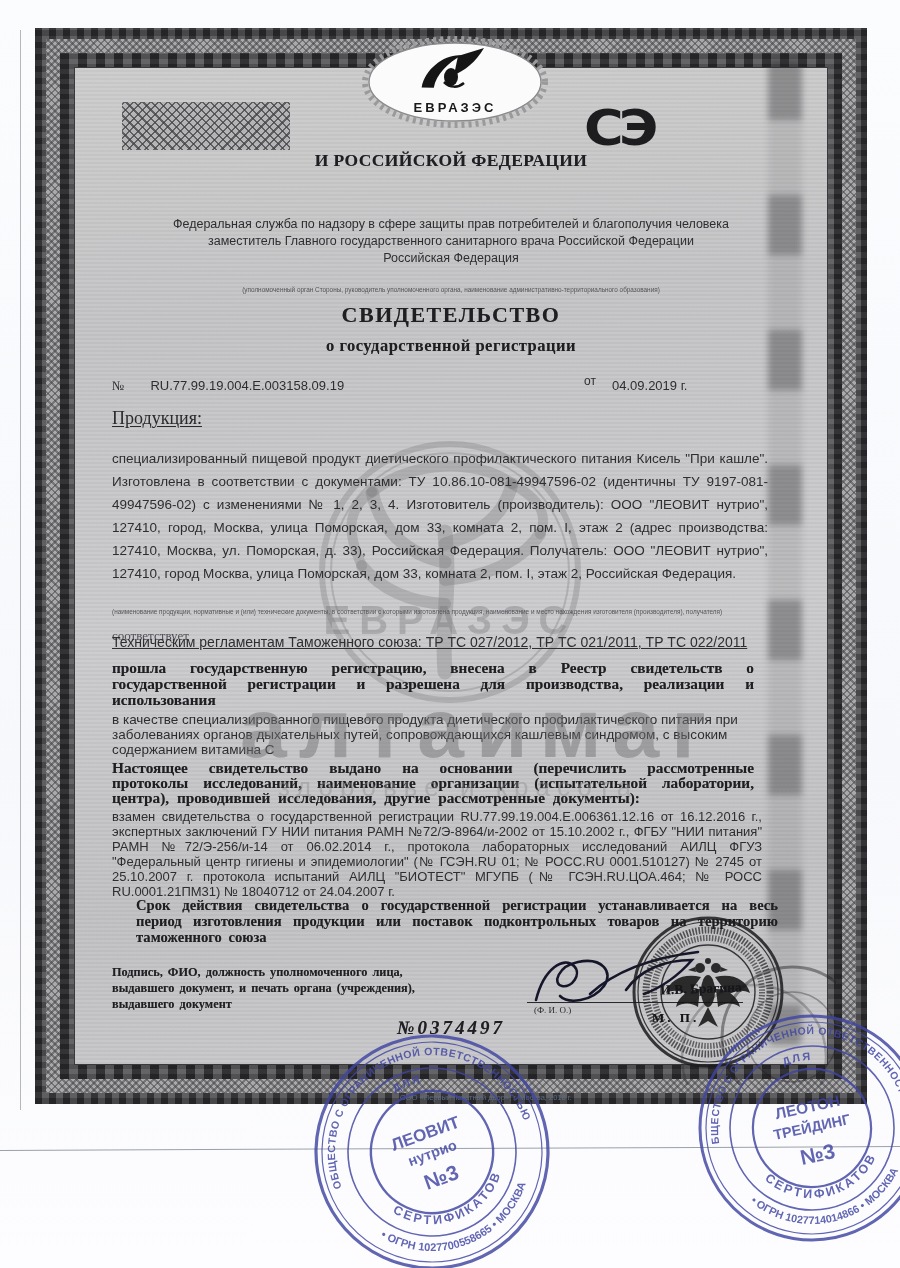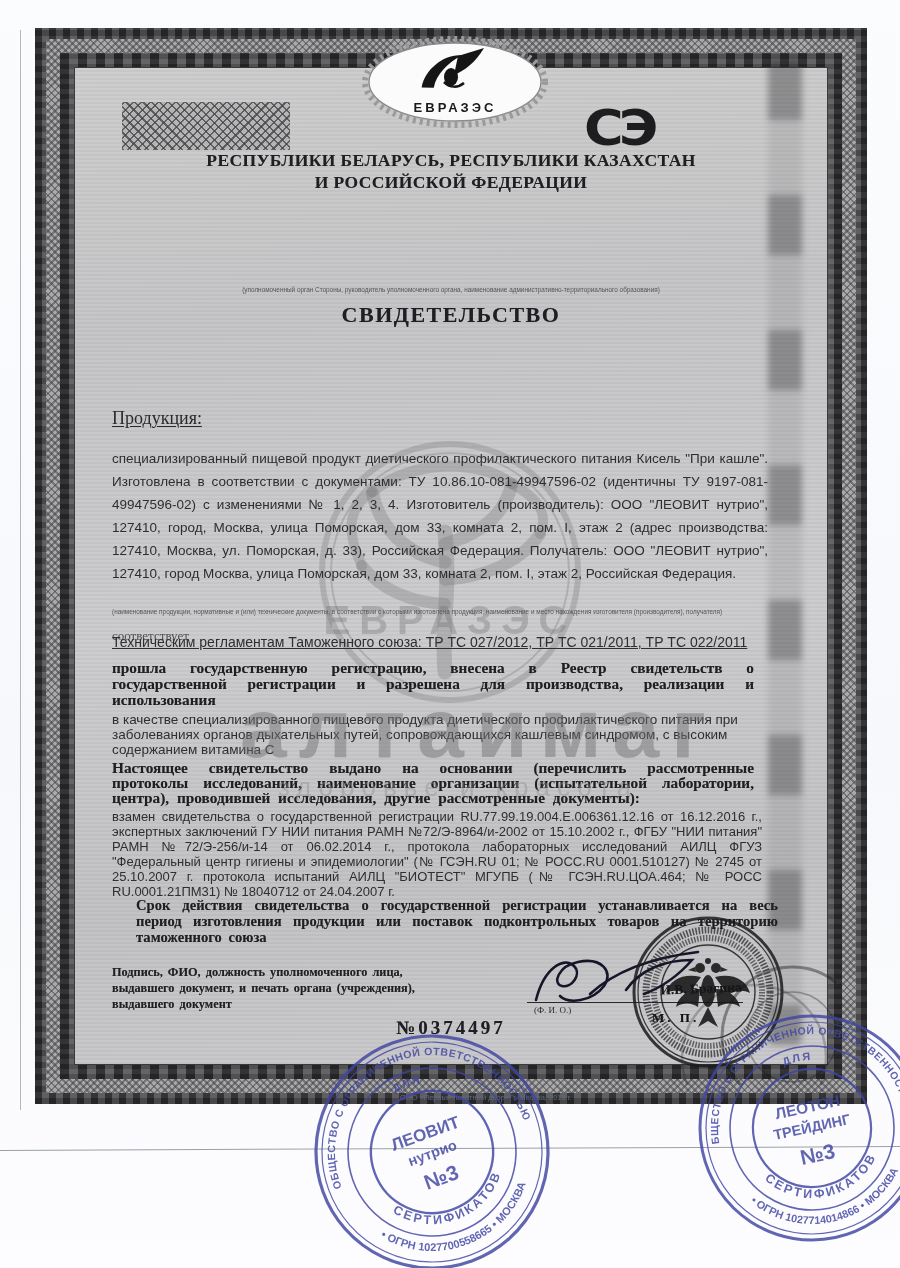--- a/index.html
+++ b/index.html
@@ -50,21 +50,21 @@
   #prod-label{left:112px;top:408px;font-size:18px;text-decoration:underline;text-underline-offset:2px;z-index:3;}
   #prod-text{left:112px;top:423px;width:656px;font-size:13.5px;line-height:23px;text-align:justify;z-index:3;margin-top:24px;}
   #compl-pre{left:112px;top:628px;font-size:13px;color:#4e4e54;z-index:3;}
   #compl-text{left:112px;top:634px;width:680px;font-size:14px;z-index:3;text-decoration:underline;}
   #reg-pre{left:112px;top:660px;width:642px;font-size:15.3px;line-height:16px;text-align:justify;word-spacing:5px;z-index:3;}
   #reg-typed{left:112px;top:712px;width:656px;font-size:13.5px;line-height:15px;z-index:3;}
   #basis-pre{left:112px;top:760px;width:642px;font-size:15.3px;line-height:15px;text-align:justify;word-spacing:4px;z-index:3;}
   #basis-typed{left:112px;top:809px;width:650px;font-size:13px;line-height:15px;text-align:justify;z-index:3;}
   #validity{left:112px;top:898px;width:642px;font-size:14.6px;line-height:15.8px;text-align:justify;word-spacing:3px;z-index:3;margin-left:24px;}
   #sig-caption{left:112px;top:964px;width:340px;font-size:12.3px;line-height:16px;word-spacing:2px;z-index:3;}
-  #blank-no{left:256px;top:1017px;width:390px;font-size:19px;letter-spacing:3px;text-align:center;z-index:3;}
+  #blank-no{left:256px;top:1017px;width:390px;font-size:19px;letter-spacing:3px;text-align:center;z-index:3;font-style:italic;}
   
   #wmcircle{left:305px;top:427px;z-index:2;}
   #wm-big{left:240px;top:680px;width:640px;font-size:84px;font-weight:bold;letter-spacing:12px;color:rgba(112,112,114,.48);z-index:6;}
   #wm-small{left:278px;top:772px;font-size:26px;letter-spacing:7px;color:rgba(140,140,144,.42);z-index:6;}
   #imprint{left:400px;top:1093px;width:360px;font-size:7.5px;color:#5d6b85;filter:blur(.3px);z-index:5;}
   
   #sig-svg{left:528px;top:948px;z-index:7;}
   #sig-line{left:527px;top:1002px;width:216px;border-top:1.2px solid #2a2a2e;z-index:7;}
   #fio{left:534px;top:1005px;font-size:9px;color:#2c2c30;z-index:7;filter:blur(.3px);}
   #eagle-svg{left:596px;top:905px;z-index:7;}
@@ -98,27 +98,37 @@
     <path d="M60,48 C66,30 88,18 104,22 C90,27 76,37 72,50 Z" fill="#151515" transform="rotate(-8 85 38)"></path>
     <path d="M98,20 L124,12 C116,26 104,35 94,39 Z" fill="#151515"></path>
     <ellipse cx="91" cy="41" rx="7" ry="9" fill="#151515"></ellipse>
     <path d="M84,46 C90,52 98,52 104,47" stroke="#151515" stroke-width="2.5" fill="none"></path>
     <text x="95" y="76" text-anchor="middle" font-family="Liberation Sans,sans-serif" font-size="13" font-weight="bold" letter-spacing="3" fill="#1a1a1c">ЕВРАЗЭС</text>
   </svg>
 
   <div class="abs" id="semark">СЭ</div>
 
   <div class="abs serifb ctr" id="hdr-bold">
-    <div>РЕСПУБЛИКИ БЕЛАРУСЬ, РЕСПУБЛИКИ КАЗАХСТАН</div>
     <div>И РОССИЙСКОЙ ФЕДЕРАЦИИ</div>
   </div>
+  <div class="abs sans ctr" id="hdr-sans">
+    <div>Федеральная служба по надзору в сфере защиты прав потребителей и благополучия человека</div>
+    <div>заместитель Главного государственного санитарного врача Российской Федерации</div>
+    <div>Российская Федерация</div>
+  </div>
   <div class="abs fineprint" id="cap1">(уполномоченный орган Стороны, руководитель уполномоченного органа, наименование административно-территориального образования)</div>
 
   <div class="abs serifb ctr" id="title">СВИДЕТЕЛЬСТВО</div>
-
+  <div class="abs serifb ctr" id="subtitle">о государственной регистрации</div>
+
+  <div class="abs sans" id="numrow">
+    <span class="no">№</span><span>RU.77.99.19.004.Е.003158.09.19</span>
+    <span class="ot sans">от</span>
+    <span class="dt sans">04.09.2019 г.</span>
+  </div>
 
   <div class="abs serif" id="prod-label">Продукция:</div>
   <div class="abs sans" id="prod-text">специализированный пищевой продукт диетического профилактического питания Кисель "При кашле". Изготовлена в соответствии с документами: ТУ 10.86.10-081-49947596-02 (идентичны ТУ 9197-081-49947596-02) с изменениями № 1, 2, 3, 4. Изготовитель (производитель): ООО "ЛЕОВИТ нутрио", 127410, город, Москва, улица Поморская, дом 33, комната 2, пом. I, этаж 2 (адрес производства: 127410, Москва, ул. Поморская, д. 33), Российская Федерация.  Получатель: ООО "ЛЕОВИТ нутрио", 127410, город Москва, улица Поморская, дом 33, комната 2, пом. I, этаж 2, Российская Федерация.</div>
 
   <svg class="abs" id="wmcircle" width="290" height="290" viewBox="-145 -145 290 290">
     <g stroke="rgba(118,118,120,.32)" fill="none" stroke-linecap="round">
       <circle r="128" stroke-width="6"></circle>
       <circle r="119" stroke-width="2"></circle>
       <path d="M-5,100 C-9,50 1,20 -5,-40" stroke-width="15"></path>
       <path d="M-5,-10 C-45,-18 -70,-44 -78,-80" stroke-width="13"></path>

